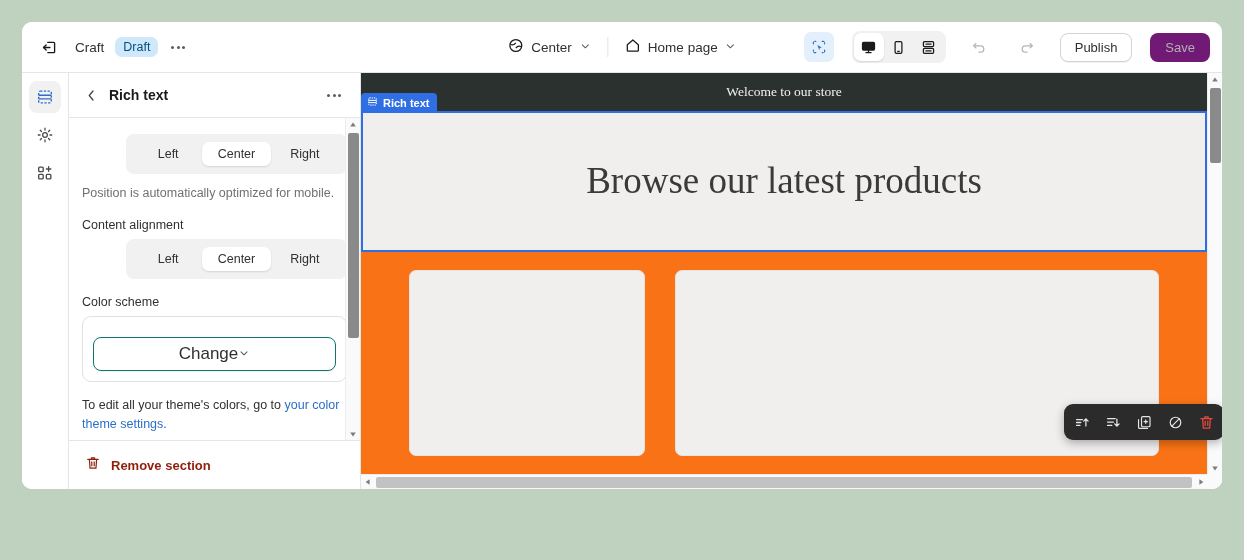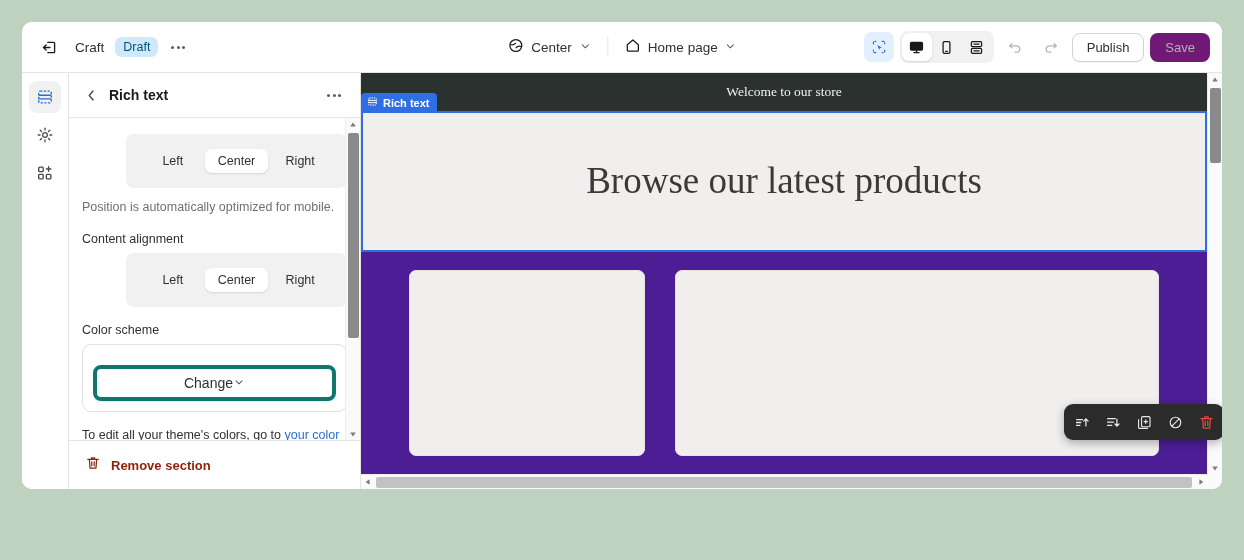--- a/index.html
+++ b/index.html
@@ -64,21 +64,21 @@
   }
   .selector {
     display: flex; align-items: center; gap: 7px;
     padding: 5px 9px; border-radius: 7px; cursor: pointer;
     font-size: 13.5px; color: #303030;
   }
   .tb-divider { width: 1px; height: 20px; background: #e3e3e3; margin: 0 7px; }
 
   .tb-right {
     margin-left: auto;
-    display: flex; align-items: center; gap: 6px;
+    display: flex; align-items: center; gap: 18px;
   }
   .select-tool {
     width: 30px; height: 30px; border-radius: 7px;
     background: #e3effb;
     display: flex; align-items: center; justify-content: center;
     cursor: pointer;
   }
   .device-group {
     display: flex; align-items: center;
     background: #f1f1f1; border-radius: 8px; padding: 2px;
@@ -143,21 +143,21 @@
   }
   .panel-title { font-size: 14px; font-weight: bold; color: #1a1a1a; margin-left: 6px; }
 
   .panel-scroll {
     flex: 1; overflow: hidden; position: relative;
     padding: 16px 13px 0 13px;
   }
   .field-label { font-size: 12.5px; color: #303030; margin-bottom: 7px; }
   .seg {
     display: flex; background: #f1f1f1; border-radius: 8px;
-    padding: 15px; margin-bottom: 10px; margin-left: 44px;
+    padding: 8px; margin-bottom: 10px; margin-left: 44px;
   }
   .seg-item {
     flex: 1; text-align: center; font-size: 12.5px;
     color: #303030; padding: 5px 0; border-radius: 7px;
     cursor: pointer;
   }
   .seg-item.active { background: #fff; box-shadow: 0 1px 2px rgba(0,0,0,.12); }
   .help-text { font-size: 12.5px; color: #6d7175; line-height: 1.45; margin-bottom: 16px; }
 
   .scheme-card {
@@ -172,22 +172,22 @@
     align-items: center; justify-content: center; gap: 3px;
   }
   .swatch-aa { font-size: 11.5px; color: #1a1a1a; font-weight: 500; line-height: 1; }
   .swatch-pills { display: flex; gap: 3px; align-items: center; }
   .pill-dark { width: 13px; height: 6px; border-radius: 3px; background: #1a1a1a; }
   .pill-light { width: 13px; height: 6px; border-radius: 3px; background: #fff; border: 1px solid #1a1a1a; }
   .scheme-name { font-size: 12.5px; color: #1a1a1a; margin-bottom: 2px; }
   .scheme-edit { font-size: 12.5px; color: #2c6ecb; cursor: pointer; text-decoration: none; }
   .change-btn {
     width: 100%; margin-top: 10px;
-    background: #fff; border: 4px solid #0f766e; border-radius: 8px;
-    padding: 6px 0; font-size: 14px; color: #303030;
+    background: #fff; border: 1px solid #0f766e; border-radius: 8px;
+    padding: 6px 0; font-size: 17px; color: #303030;
     display: flex; align-items: center; justify-content: center; 
     cursor: pointer; font-family: inherit;
     box-shadow: 0 1px 0 rgba(0,0,0,.05);
   }
   .theme-note { font-size: 12.5px; color: #303030; line-height: 1.5; }
   .theme-note .lnk { color: #2c6ecb; }
 
   .panel-foot {
     height: 49px; min-height: 49px;
     border-top: 1px solid #e5e5e5;
@@ -209,21 +209,21 @@
   .vs-track { flex: 1; width: 100%; position: relative; }
   .vs-thumb {
     position: absolute; left: 2px; width: 11px;
     background: #8a8a8a; border-radius: 2px;
   }
 
   
   .preview-wrap { flex: 1; position: relative; background: #fff; min-width: 0; }
   .preview {
     position: absolute; inset: 0 15px 15px 0;
-    overflow: hidden; background: #4c1d95;
+    overflow: hidden; background: #f97316;
   }
   .announce {
     height: 38px; background: #2b312e; color: #f3f1ef;
     display: flex; align-items: center; justify-content: center;
     font-size: 13.5px; font-family: "Liberation Serif", serif;
   }
   .store-head {
     height: 60px; display: flex; align-items: center;
     padding: 0 28px; background: #f1eeee;
     position: relative;

